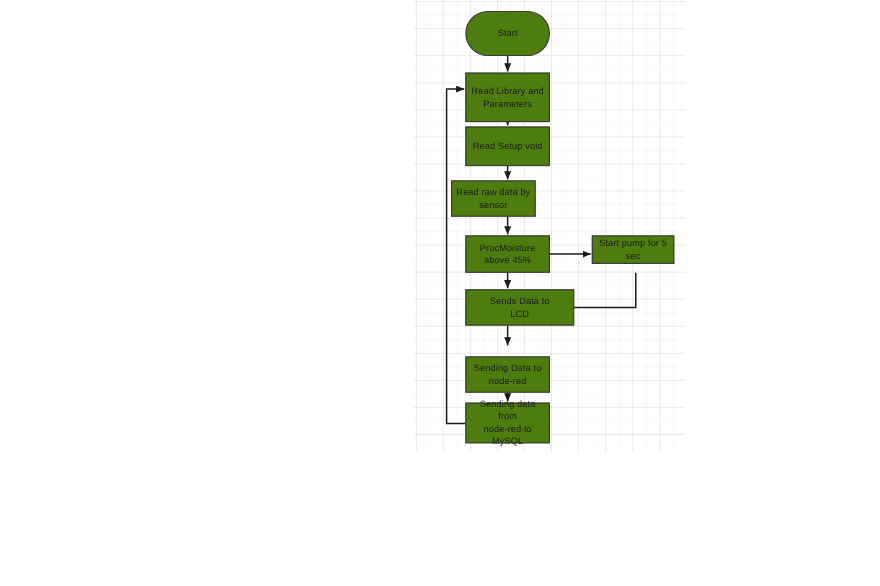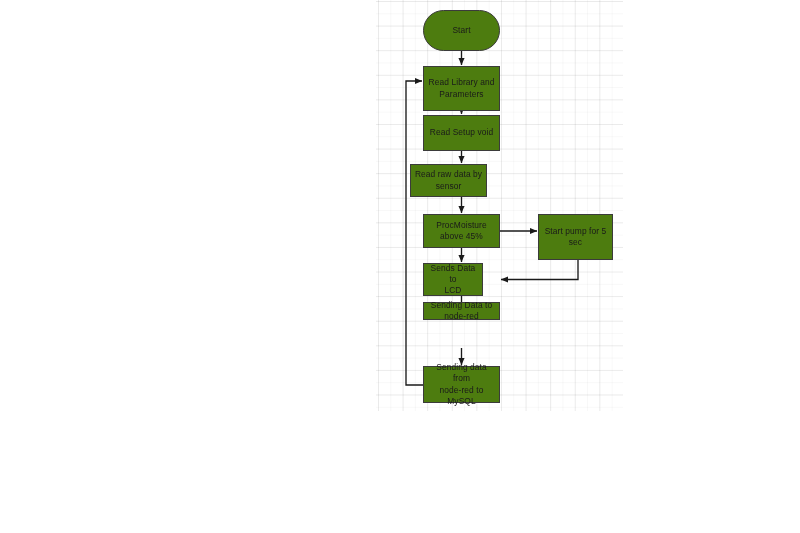--- a/index.html
+++ b/index.html
@@ -122,31 +122,31 @@
 <div class="node" style="left:410px; top:164px; width:77px; height:33px;">
   <span class="lbl">Read raw data by
 sensor</span>
 </div>
 
 <div class="node" style="left:423px; top:214px; width:77px; height:34px;">
   <span class="lbl">ProcMoisture
 above 45%</span>
 </div>
 
-<div class="node" style="left:538px; top:214px; width:75px; height:46px;justify-content:center;">
+<div class="node" style="left:538px; top:214px; width:75px; height:26px;justify-content:center;">
   <span class="lbl">Start pump for 5
 sec</span>
 </div>
 
-<div class="node" style="left:423px; top:263px; width:60px; height:33px;">
+<div class="node" style="left:423px; top:263px; width:99px; height:33px;">
   <span class="lbl">Sends Data to
 LCD</span>
 </div>
 
-<div class="node" style="left:423px; top:302px; width:77px; height:18px;">
+<div class="node" style="left:423px; top:324px; width:77px; height:33px;">
   <span class="lbl">Sending Data to
 node-red</span>
 </div>
 
 <div class="node" style="left:423px; top:366px; width:77px; height:37px;align-items:center;">
   <span class="lbl">Sending data from
 node-red to
 MySQL</span>
 </div>
 

